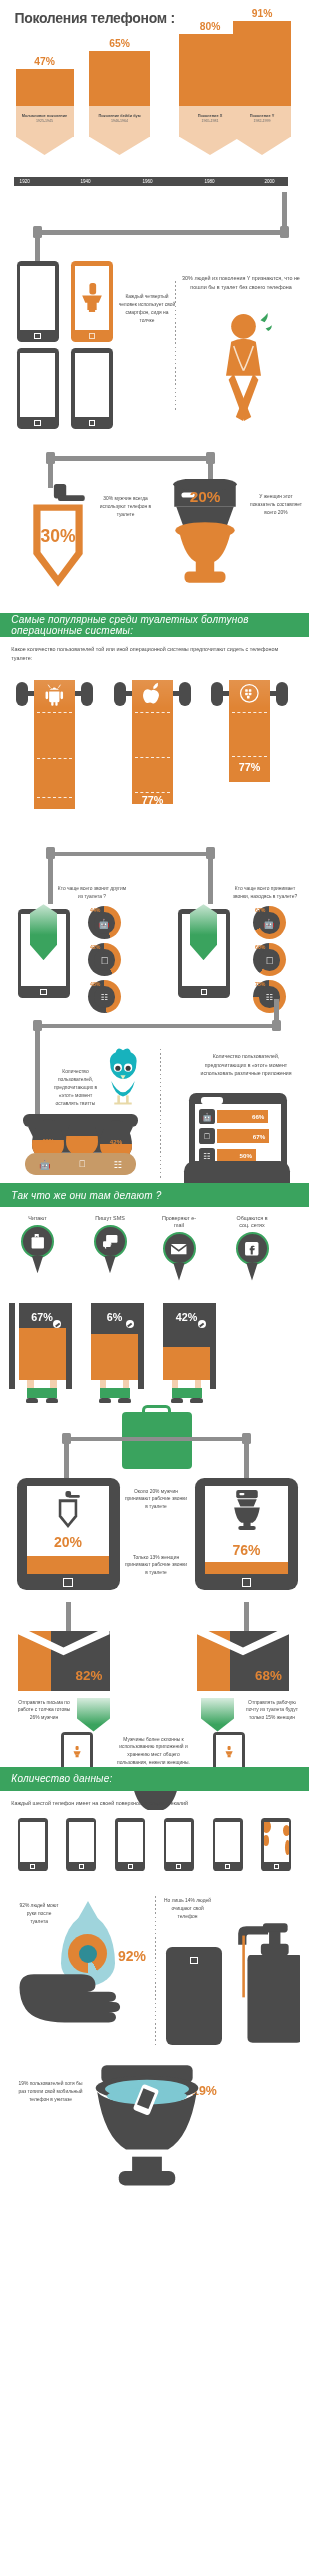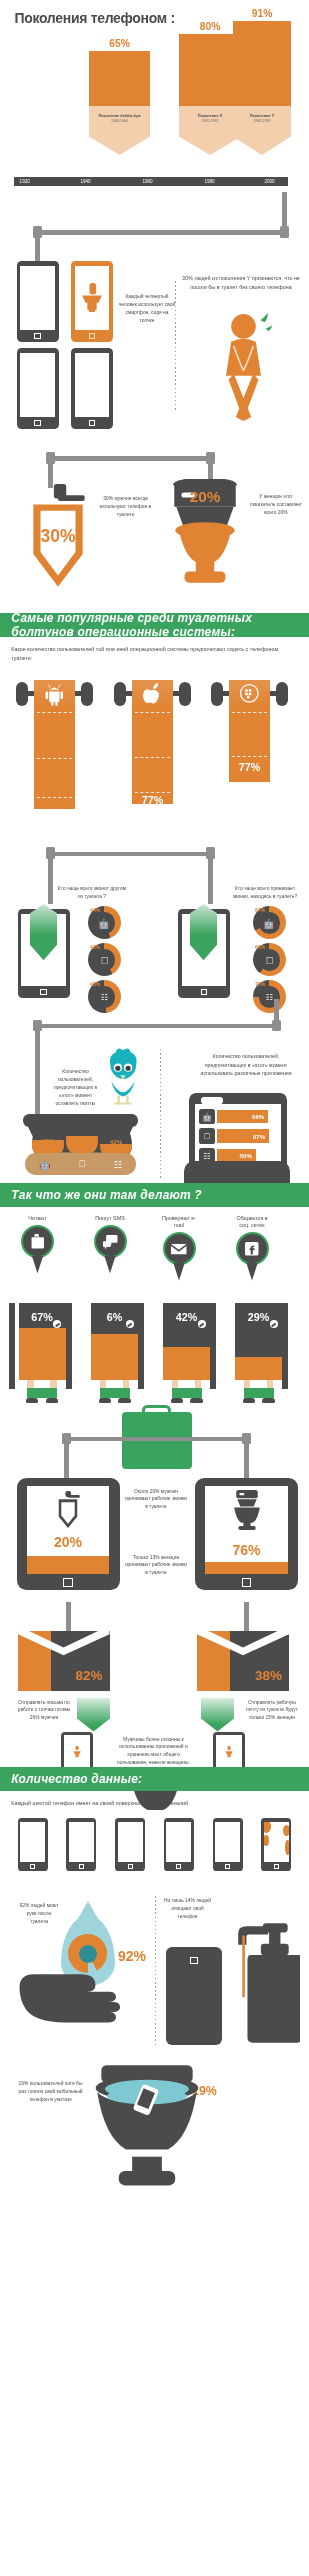--- a/index.html
+++ b/index.html
@@ -14,22 +14,22 @@
 
   .sec-title-bar {
     background: #3aa35e;
     height: 24px;
     display: flex;
     align-items: center;
     padding-left: 11.3px;
   }
   .sec-title-bar span {
     color: #ffffff;
-    font-size: 12px;
-    font-weight: bold;
+    font-size: 10px;
+    font-weight: normal;
     font-style: italic;
     letter-spacing: 0.2px;
   }
   .sec-sub {
     padding: 8.2px 11.3px 2.1px 11.3px;
     font-size: 5.4px;
     color: #4b4b4b;
     line-height: 1.55;
   }
 
@@ -252,20 +252,29 @@
   .soapbottle { width: 49px; position: relative; }
 </style>
 </head>
 <body>
 
 <div class="page">
 
   <div id="s1">
     <div class="title">Поколения телефоном :</div>
 
+    <div class="genbar" style="left:15.5px;width:58px;">
+      <div class="val">47%</div>
+      <div class="fill" style="height:37px;"></div>
+      <div class="foot">
+        <span class="n">Молчаливое поколение</span>
+        <span class="y">1925-1945</span>
+      </div>
+      <div class="tail"></div>
+    </div>
 
     <div class="genbar" style="left:89px;width:61px;">
       <div class="val">65%</div>
       <div class="fill" style="height:55px;"></div>
       <div class="foot">
         <span class="n">Поколение бейби бум</span>
         <span class="y">1946-1964</span>
       </div>
       <div class="tail"></div>
     </div>
@@ -703,38 +712,20 @@
             <div style="width:16.5px;"></div>
             <div class="leg-skin"></div>
           </div>
         <div class="pants"></div>
         <div class="shoes">
             <div class="shoe"></div>
             <div class="shoe"></div>
           </div>
       </div>
 
-      <div class="stall" style="position:absolute;left:235px;top:88px;">
-        <div class="post" style="left:47px;"></div>
-        <div class="door">
-          <div class="fill" style="height:29%;"></div>
-          <div class="v">29%</div>
-          <div class="lock"></div>
-        </div>
-        <div class="legs">
-            <div class="leg-skin"></div>
-            <div style="width:16.5px;"></div>
-            <div class="leg-skin"></div>
-          </div>
-        <div class="pants"></div>
-        <div class="shoes">
-            <div class="shoe"></div>
-            <div class="shoe"></div>
-          </div>
-      </div>
     </div>
 
     <div style="position:relative;height:206px;">
       <div style="position:absolute;left:122px;top:6.2px;width:70px;height:57px;background:#3aa35e;border-radius:4.1px;"></div>
       <div style="position:absolute;left:142px;top:-1px;width:29px;height:10.3px;border:3.1px solid #3aa35e;border-bottom:none;border-radius:5.2px 5.2px 0 0;"></div>
 
       <div class="pipe-h" style="left:64px;top:31px;width:183px;"></div>
       <div class="pipe-v" style="left:64px;top:31px;height:47px;"></div>
       <div class="pipe-v" style="left:244px;top:31px;height:47px;"></div>
       <div class="pipe-joint" style="left:62px;top:27px;"></div>
@@ -781,21 +772,21 @@
       <div class="env" style="position:absolute;left:17.5px;top:19.6px;">
         <div class="left"></div>
         <div class="right"></div>
         <div class="flap"></div>
         <div class="v">82%</div>
       </div>
       <div class="env" style="position:absolute;left:197px;top:19.6px;">
         <div class="left"></div>
         <div class="right"></div>
         <div class="flap"></div>
-        <div class="v">38%</div>
+        <div class="v">68%</div>
       </div>
 
       <div class="cap" style="position:absolute;left:16.5px;top:87px;width:55px;">Отправлять письма по работе с толчка готовы 26% мужчин</div>
       <div class="arrow-down" style="position:absolute;left:77px;top:86px;"></div>
 
       <div class="arrow-down" style="position:absolute;left:201px;top:86px;"></div>
       <div class="cap" style="position:absolute;left:242px;top:87px;width:60px;">Отправлять рабочую почту из туалета будут только 15% женщин</div>
 
       <div class="cap" style="position:absolute;left:115px;top:124px;width:77px;">Мужчины более склонны к использованию приложений и хранению мест общего пользования, нежели женщины.</div>
 

